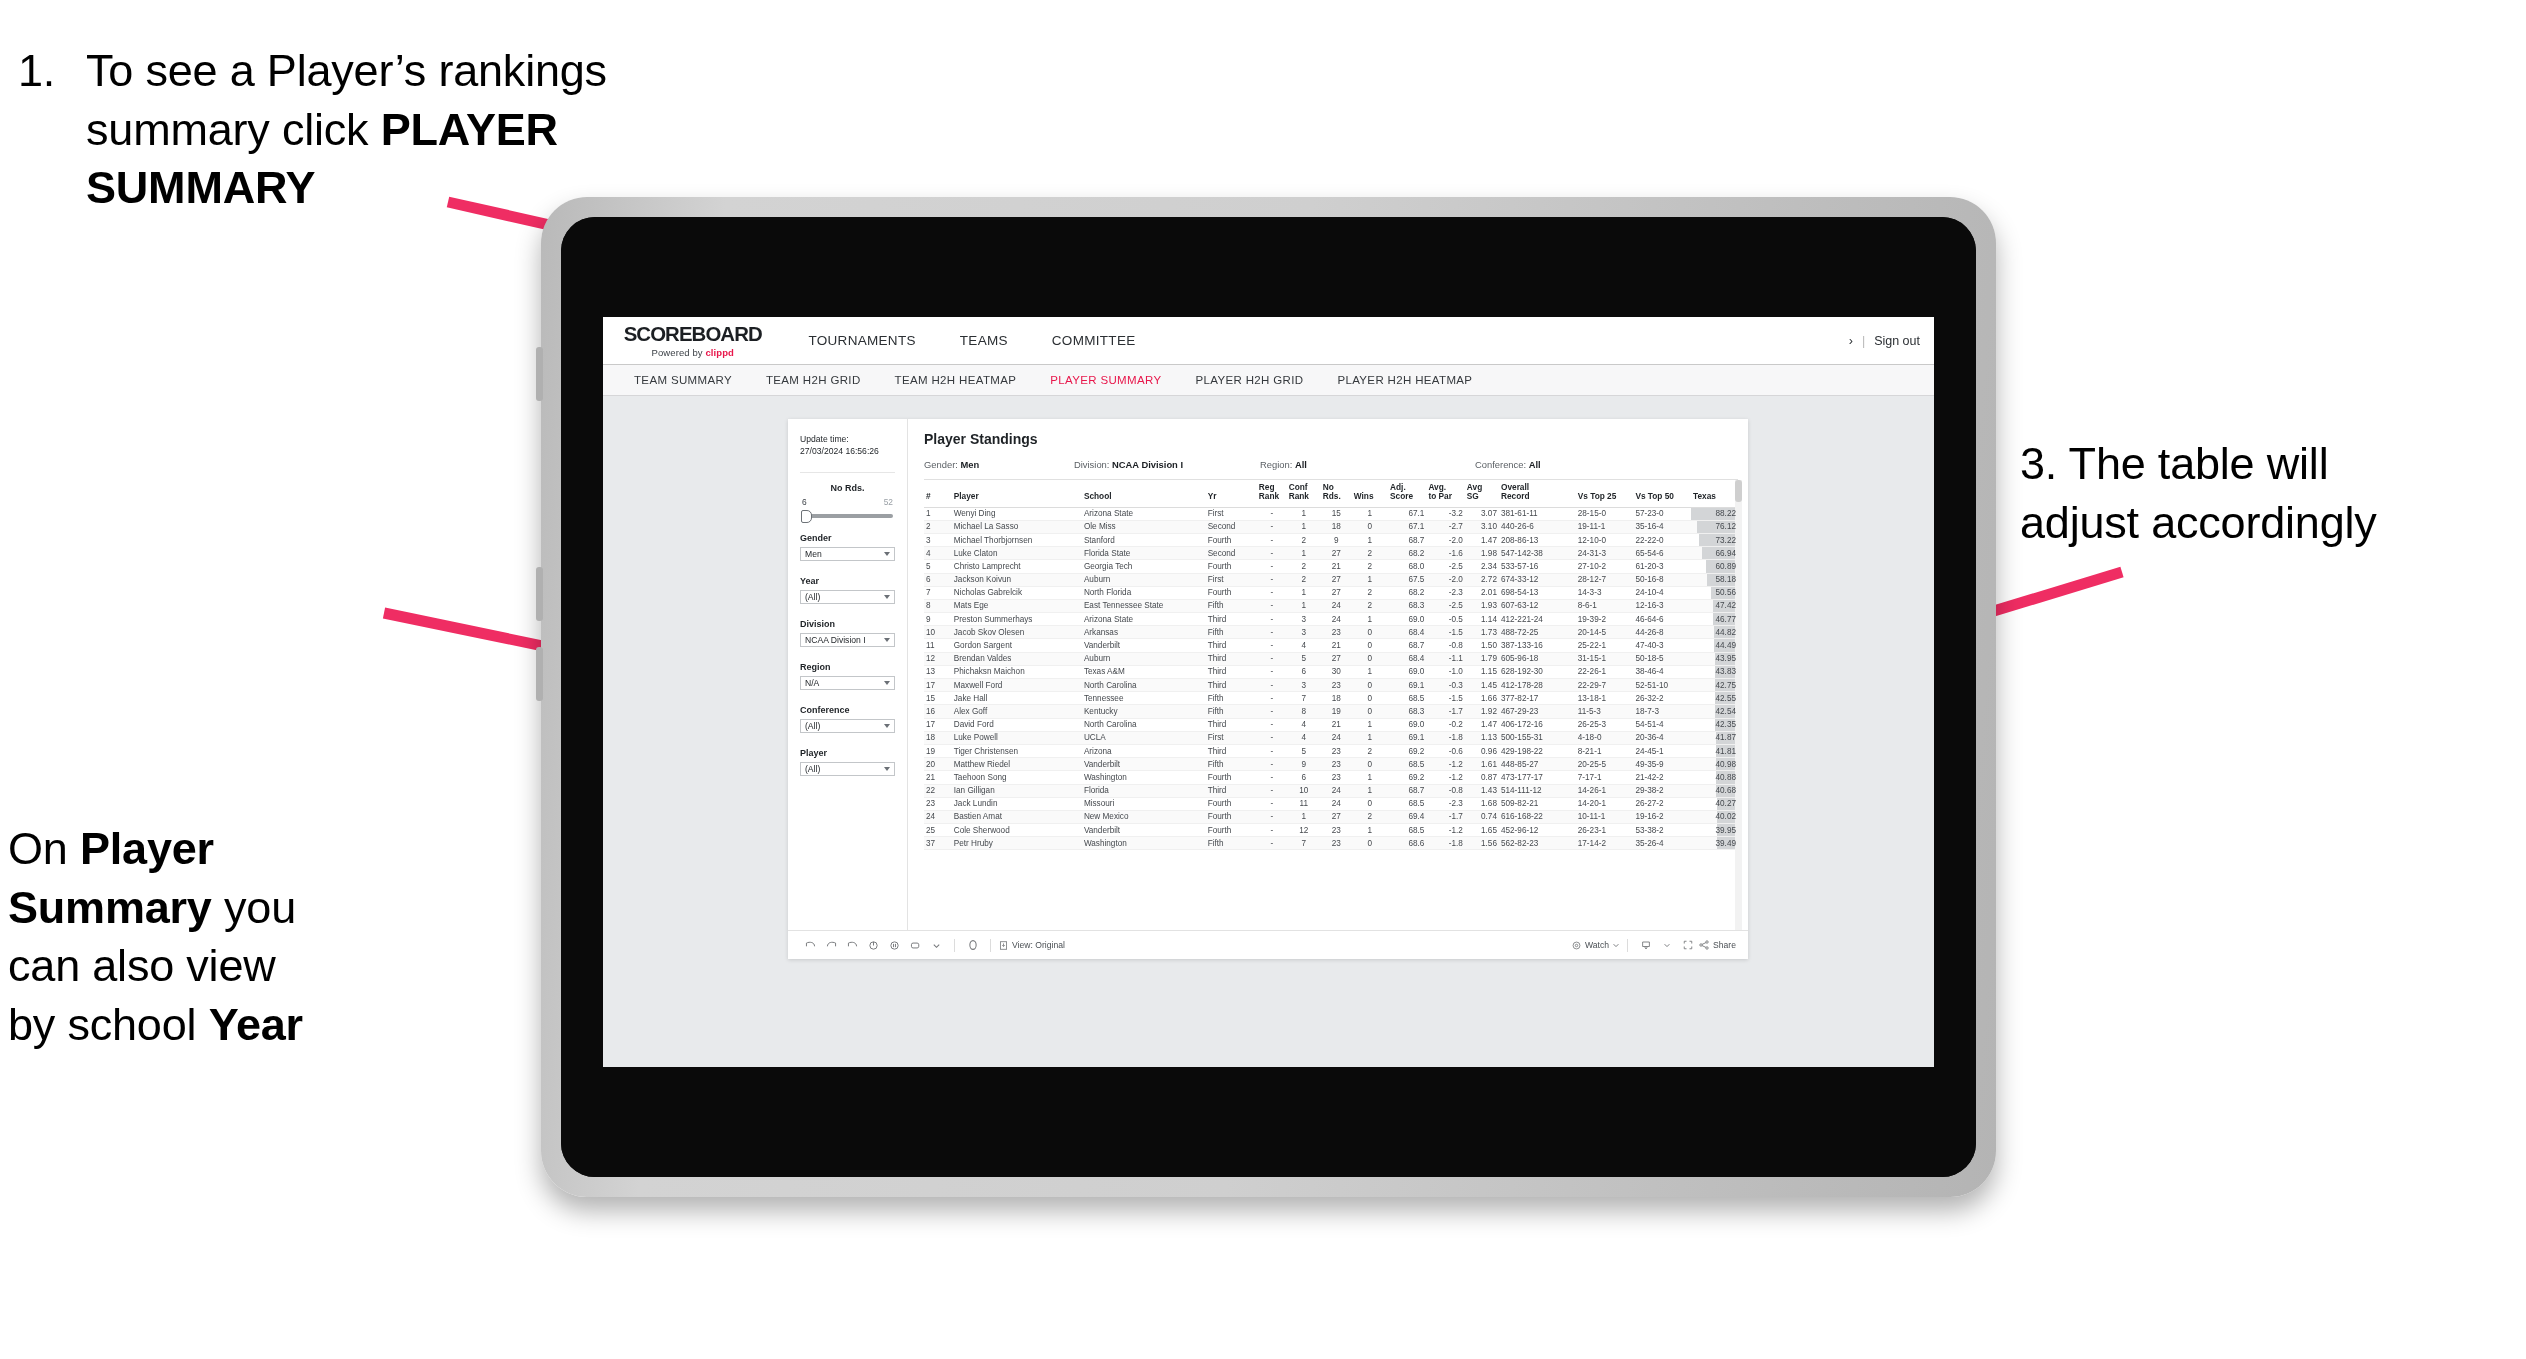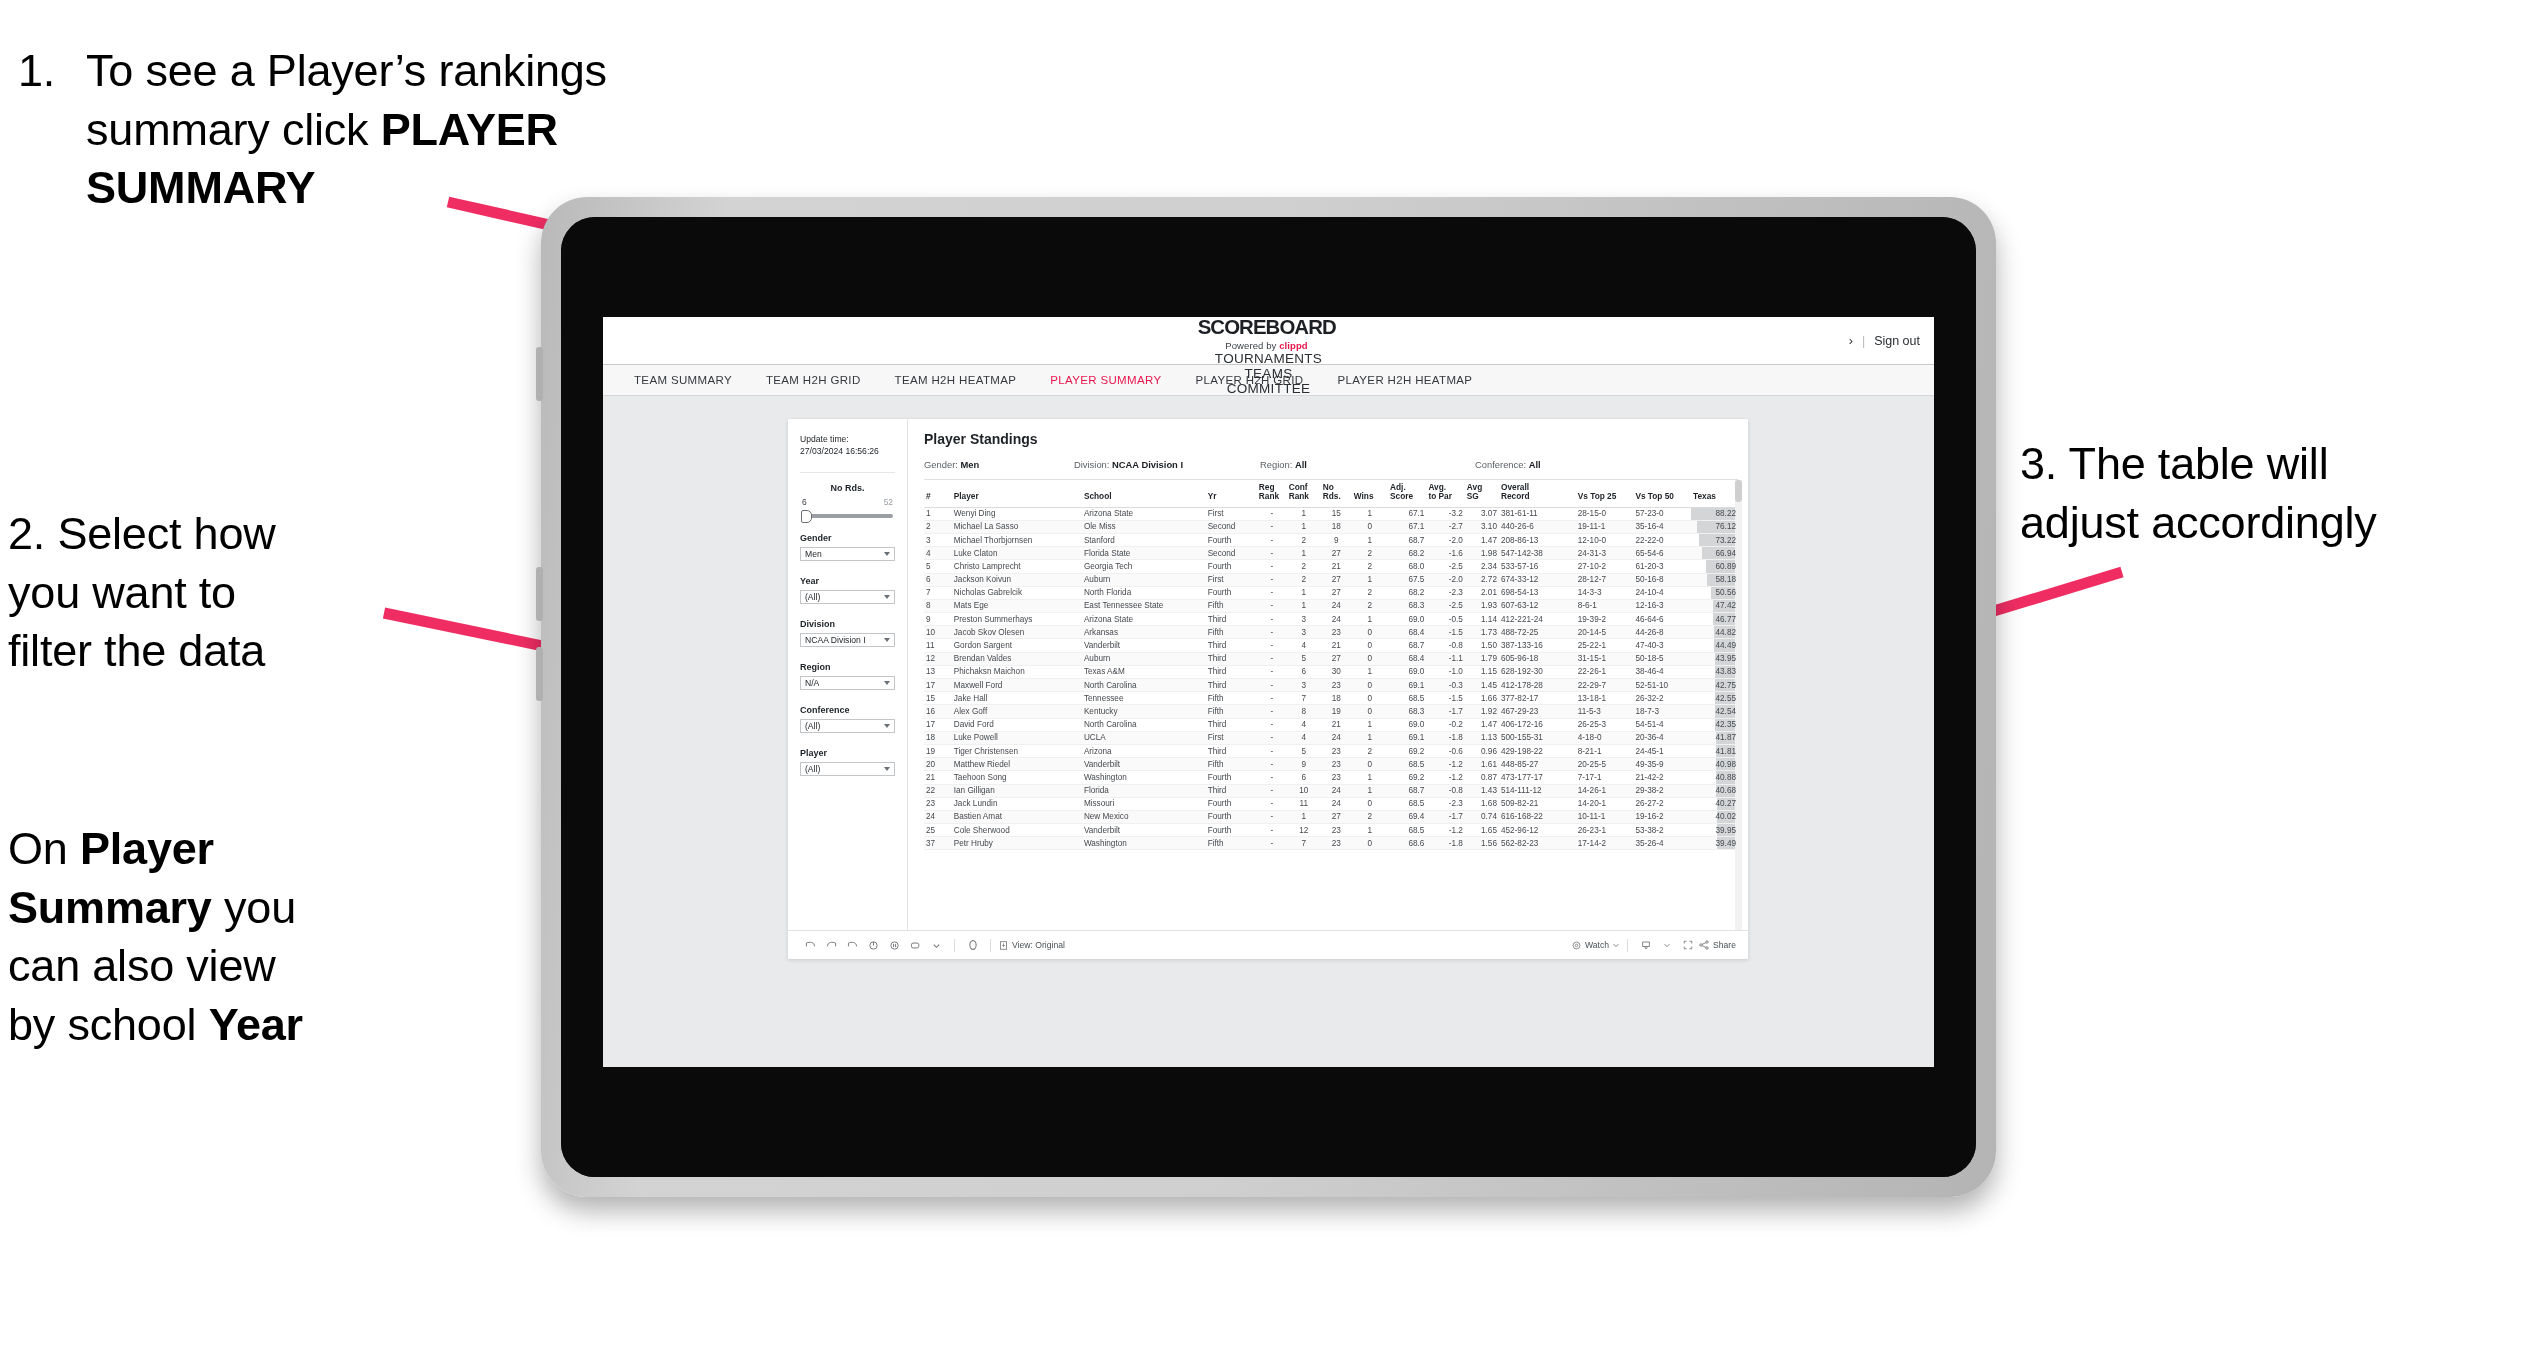--- a/index.html
+++ b/index.html
@@ -61,21 +61,21 @@
   #app {
     position:absolute; left: 42px; top: 100px;
     width: 1331px; height: 750px;
     background: #e8eaec;
     overflow:hidden;
   }
 
   
   #topbar {
     height: 47px; background:#ffffff; display:flex; align-items:center;
-    border-bottom: 1px solid #c9c9c9; position:relative;flex-direction:column;
+    border-bottom: 1px solid #c9c9c9; position:relative;
   }
   #logo-wrap { padding: 0 26px 0 22px; display:flex; flex-direction:column; justify-content:center; }
   #logo-main {
     font-family:"Liberation Sans", sans-serif;
     font-weight:800; font-size:20px; letter-spacing:-0.9px; color:#1c1f23; line-height:1;
     transform: scaleX(1.02);
   }
   #logo-sub { font-size:9.5px; color:#3a3f45; margin-top:3px; letter-spacing:0.1px;text-align:center;}
   #logo-sub .brand { color:#e8174b; font-weight:700; }
   .topnav-item {
@@ -196,25 +196,20 @@
 
   <div class="anno" id="anno1">
     <span class="num">1.</span>
     <span class="body">
       <span>To see a Player’s rankings</span><br>
       <span>summary click </span><b>PLAYER</b><br>
       <b>SUMMARY</b>
     </span>
   </div>
 
-  <div class="anno" id="anno2">
-    <span>2. Select how</span><br>
-    <span>you want to</span><br>
-    <span>filter the data</span>
-  </div>
 
   <div class="anno" id="anno2b">
     <span>On </span><b>Player</b><br>
     <b>Summary</b><span> you</span><br>
     <span>can also view</span><br>
     <span>by school </span><b>Year</b>
   </div>
 
   <div class="anno" id="anno3">
     <span>3. The table will</span><br>

